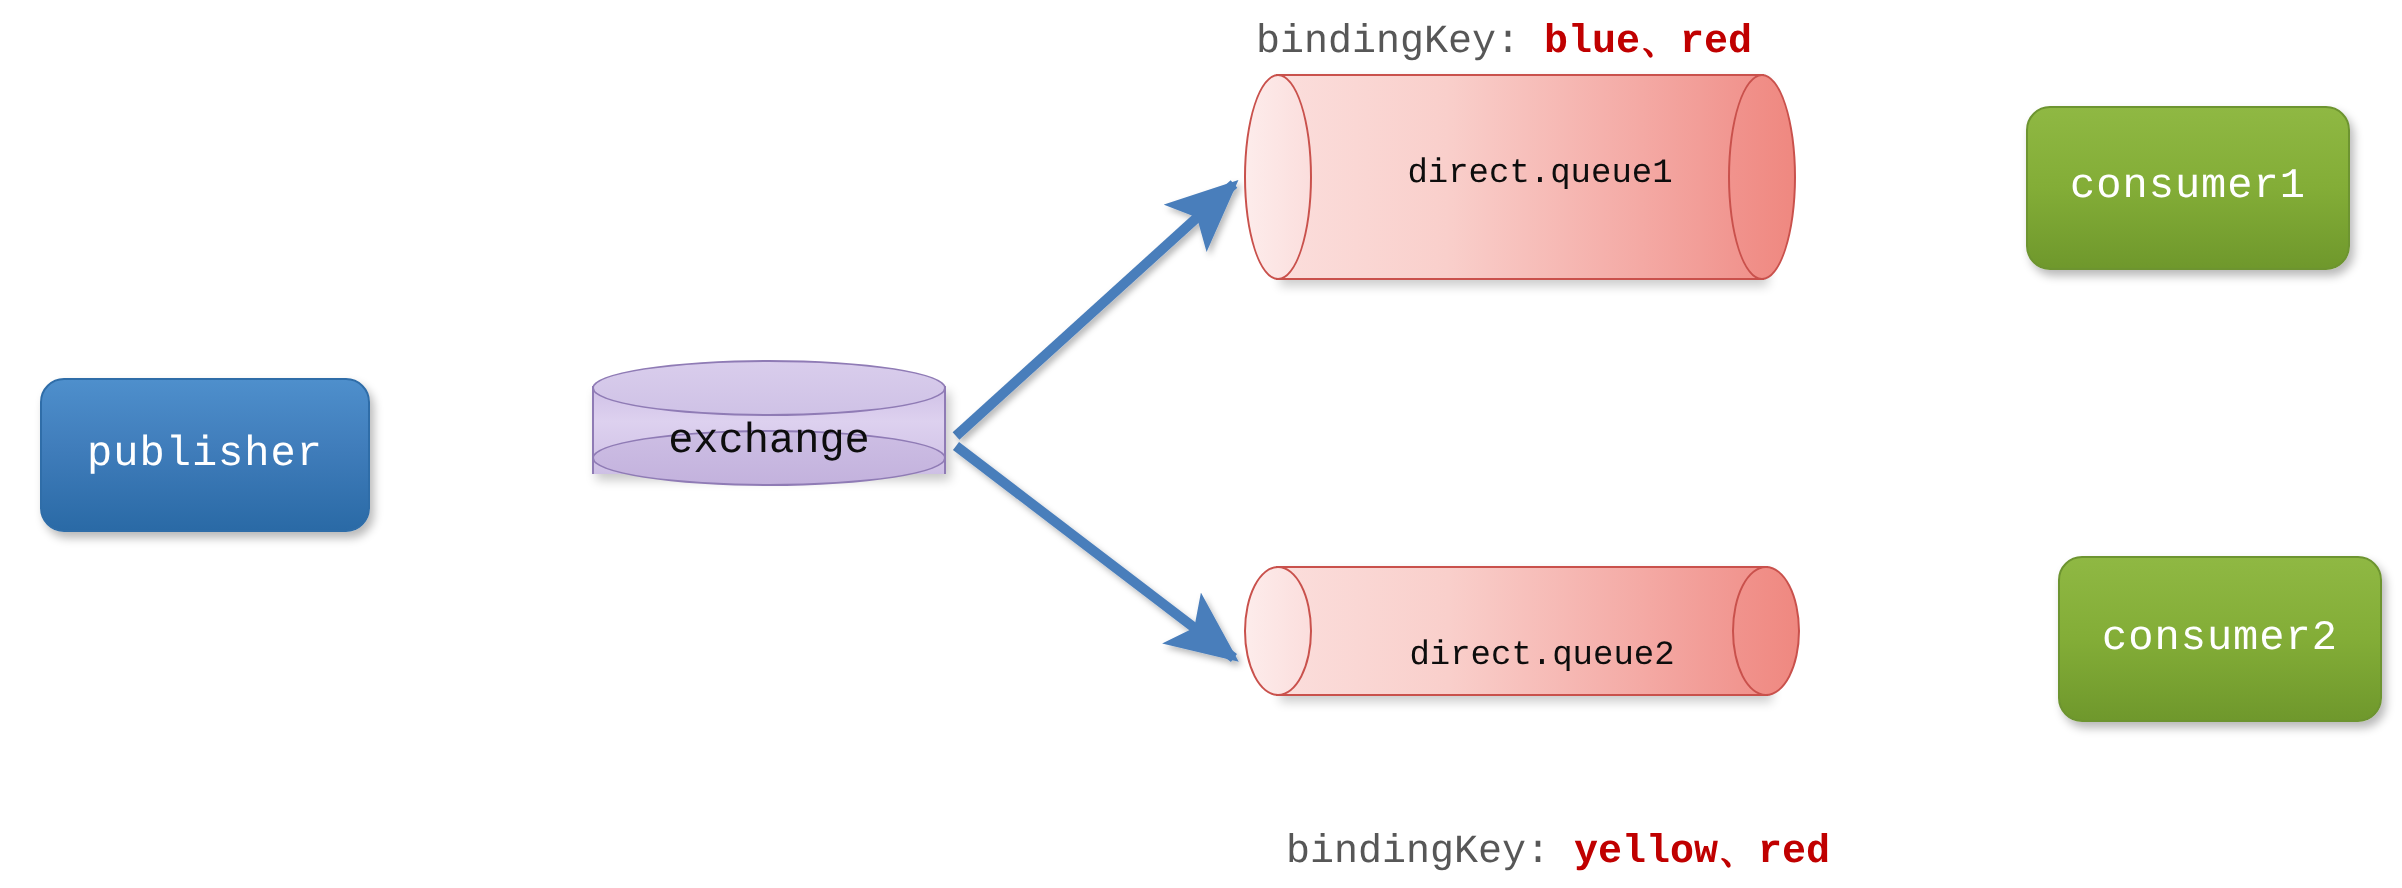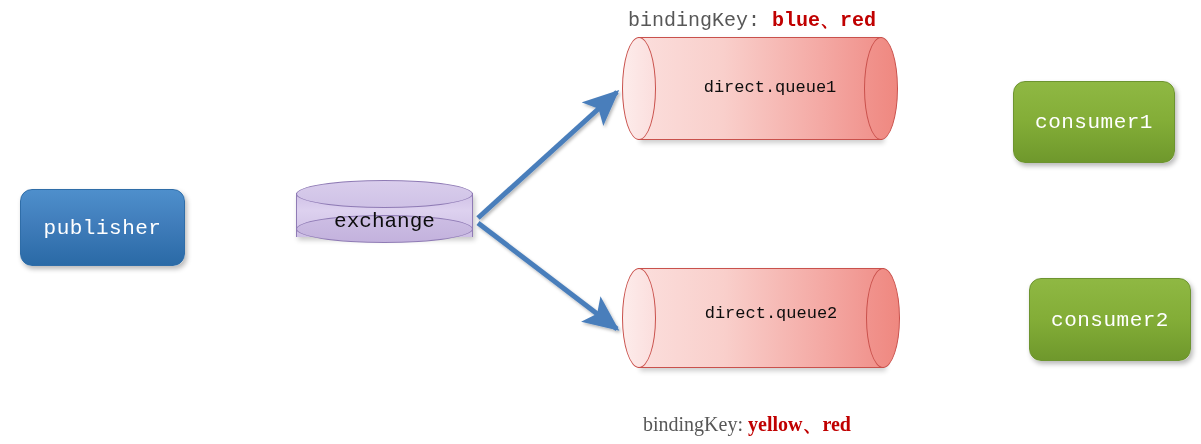--- a/index.html
+++ b/index.html
@@ -180,32 +180,32 @@
     <span>bindingKey: </span><span class="key-val">blue、red</span>
   </div>
 
   <div class="hcyl" style="left:622px; top:37px; width:276px; height:103px;">
     <div class="hcyl-body" style="left:16px; right:16px;"></div>
     <div class="hcyl-right" style="right:0px; width:32px;"></div>
     <div class="hcyl-left" style="left:0px; width:32px;"></div>
     <div class="node-label" style="top:41px; left:24px; right:4px;">direct.queue1</div>
   </div>
 
-  <div class="rbox consumer-box" style="left:1013px; top:53px; width:160px; height:80px;margin-top:28px;">
+  <div class="rbox consumer-box" style="left:1013px; top:53px; width:160px; height:80px;">
     <div class="node-label">consumer1</div>
   </div>
 
-  <div class="hcyl" style="left:622px; top:268px; width:278px; height:100px;">
+  <div class="hcyl" style="left:622px; top:283px; width:278px; height:65px;">
     <div class="hcyl-body" style="left:16px; right:16px;"></div>
     <div class="hcyl-right" style="right:0px; width:32px;"></div>
     <div class="hcyl-left" style="left:0px; width:32px;"></div>
     <div class="node-label" style="top:36px; left:24px; right:4px;">direct.queue2</div>
   </div>
 
   <div class="rbox consumer-box" style="left:1013px; top:278px; width:160px; height:81px;margin-left:16px;">
     <div class="node-label">consumer2</div>
   </div>
 
-  <div class="caption" style="left:643px; top:411px;font-family:Liberation Serif, serif;">
+  <div class="caption" style="left:643px; top:411px;">
     <span>bindingKey: </span><span class="key-val">yellow、red</span>
   </div>
 
 </div>
 
 </body></html>

